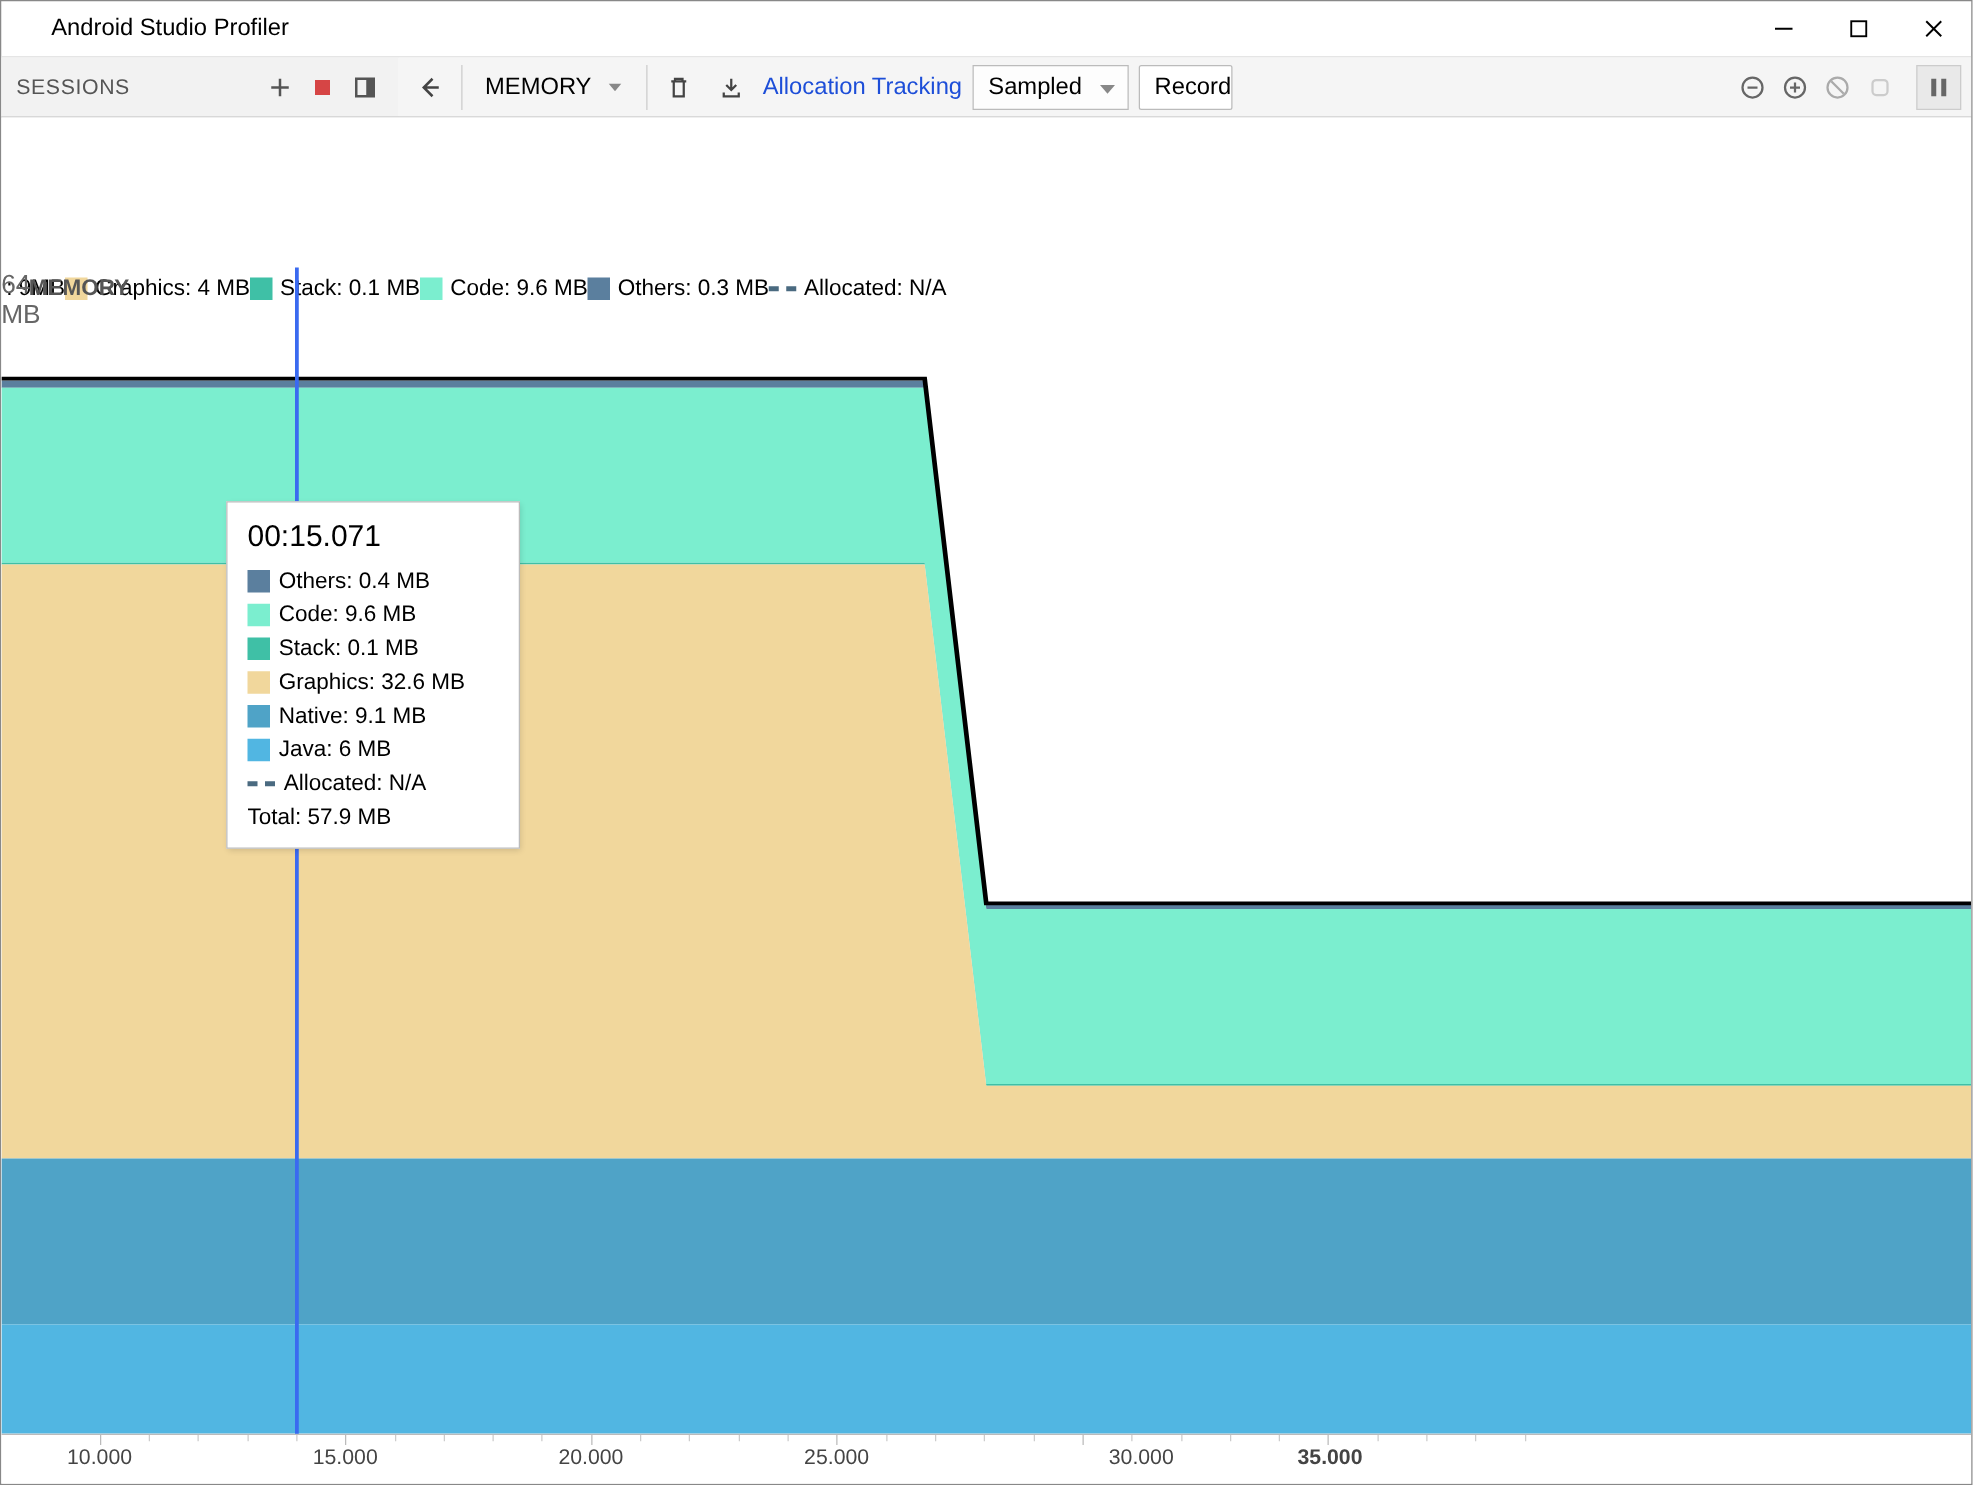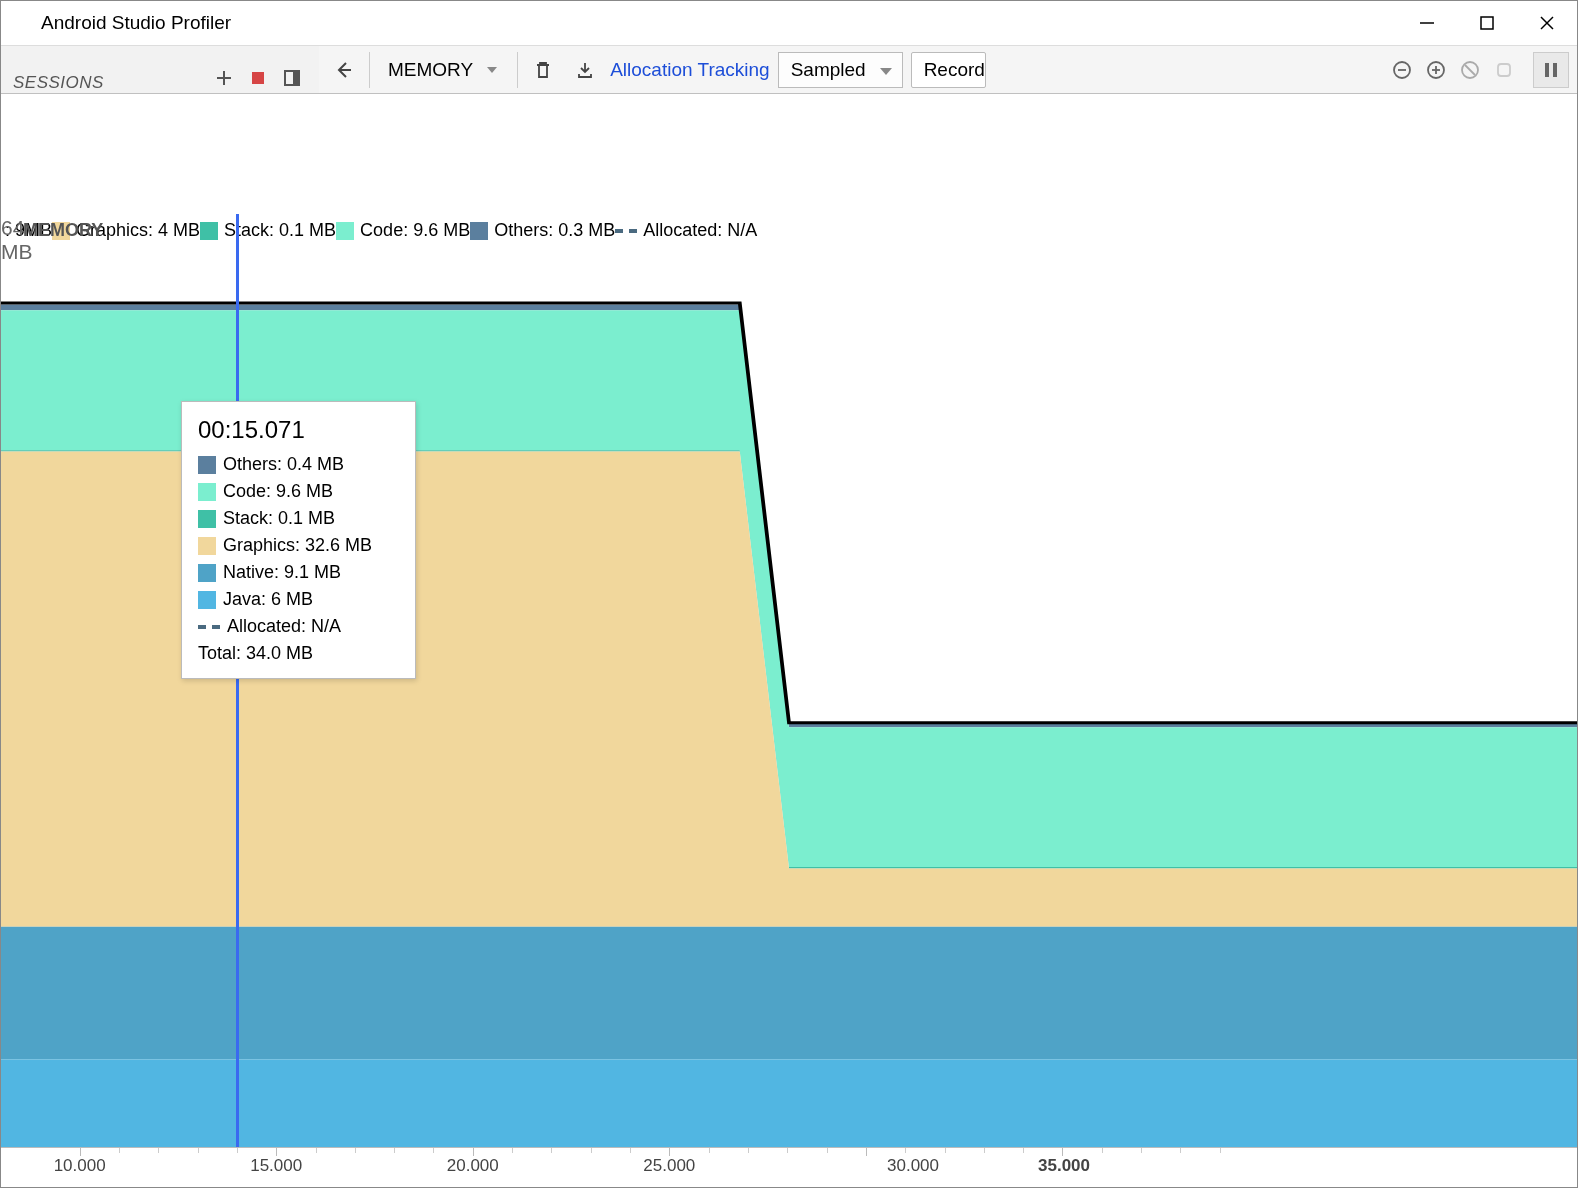--- a/index.html
+++ b/index.html
@@ -7,21 +7,21 @@
   
   
   .titlebar { height: 45px; display: flex; align-items: center; padding-left: 40px; border-bottom: 1px solid #ddd; }
   .titlebar .title { font-size: 19px; font-weight: 400; }
   .win-controls { margin-left: auto; display: flex; }
   .win-btn { width: 60px; height: 45px; display: flex; align-items: center; justify-content: center; font-size: 18px; }
   .win-btn svg { stroke: #000; fill: none; stroke-width: 1.5; }
   
   
   .toolbar-row { display: flex; height: 48px; border-bottom: 1px solid #c0c0c0; }
-  .sessions-header { width: 318px; display: flex; align-items: flex-end; padding: 0 12px; background: #f2f2f2; font-style: italic; }
+  .sessions-header { width: 318px; display: flex; align-items: center; padding: 0 12px; background: #f2f2f2; }
   .sessions-header .label { font-size: 17px; color: #555; letter-spacing: 0.5px; }
   .sessions-header .spacer { flex: 1; }
   .sessions-header .icon-btn { width: 30px; height: 30px; display: flex; align-items: center; justify-content: center; margin-left: 4px; }
   
   .main-toolbar { flex: 1; display: flex; align-items: center; background: #f5f5f5; padding: 0 8px; gap: 8px; }
   .divider { width: 1px; height: 36px; background: #ccc; }
   .tb-btn { width: 34px; height: 34px; display: flex; align-items: center; justify-content: center; }
   .dropdown { display: flex; align-items: center; padding: 0 10px; height: 36px; }
   .dropdown .dd-label { font-size: 19px; margin-right: 12px; }
   .dropdown svg { width: 14px; height: 14px; }
@@ -263,21 +263,21 @@
               <span>Native: 9.1 MB</span>
             </div>
           <div class="tt-row">
               <span class="tt-swatch c-java"></span>
               <span>Java: 6 MB</span>
             </div>
           <div class="tt-row">
               <span class="tt-dashed"></span>
               <span>Allocated: N/A</span>
             </div>
-          <div class="tt-total">Total: 34.0 MB</div>
+          <div class="tt-total">Total: 57.9 MB</div>
         </div>
       </div>
       <div class="x-axis" id="x-axis">
           <div class="x-tick" style="left: 78.625px;"></div>
           <div class="x-tick-label" style="left: 78.625px;">10.000</div>
           <div class="x-minor" style="left: 117.938px;"></div>
           <div class="x-minor" style="left: 157.25px;"></div>
           <div class="x-minor" style="left: 196.562px;"></div>
           <div class="x-minor" style="left: 235.875px;"></div>
           <div class="x-tick" style="left: 275.188px;"></div>

